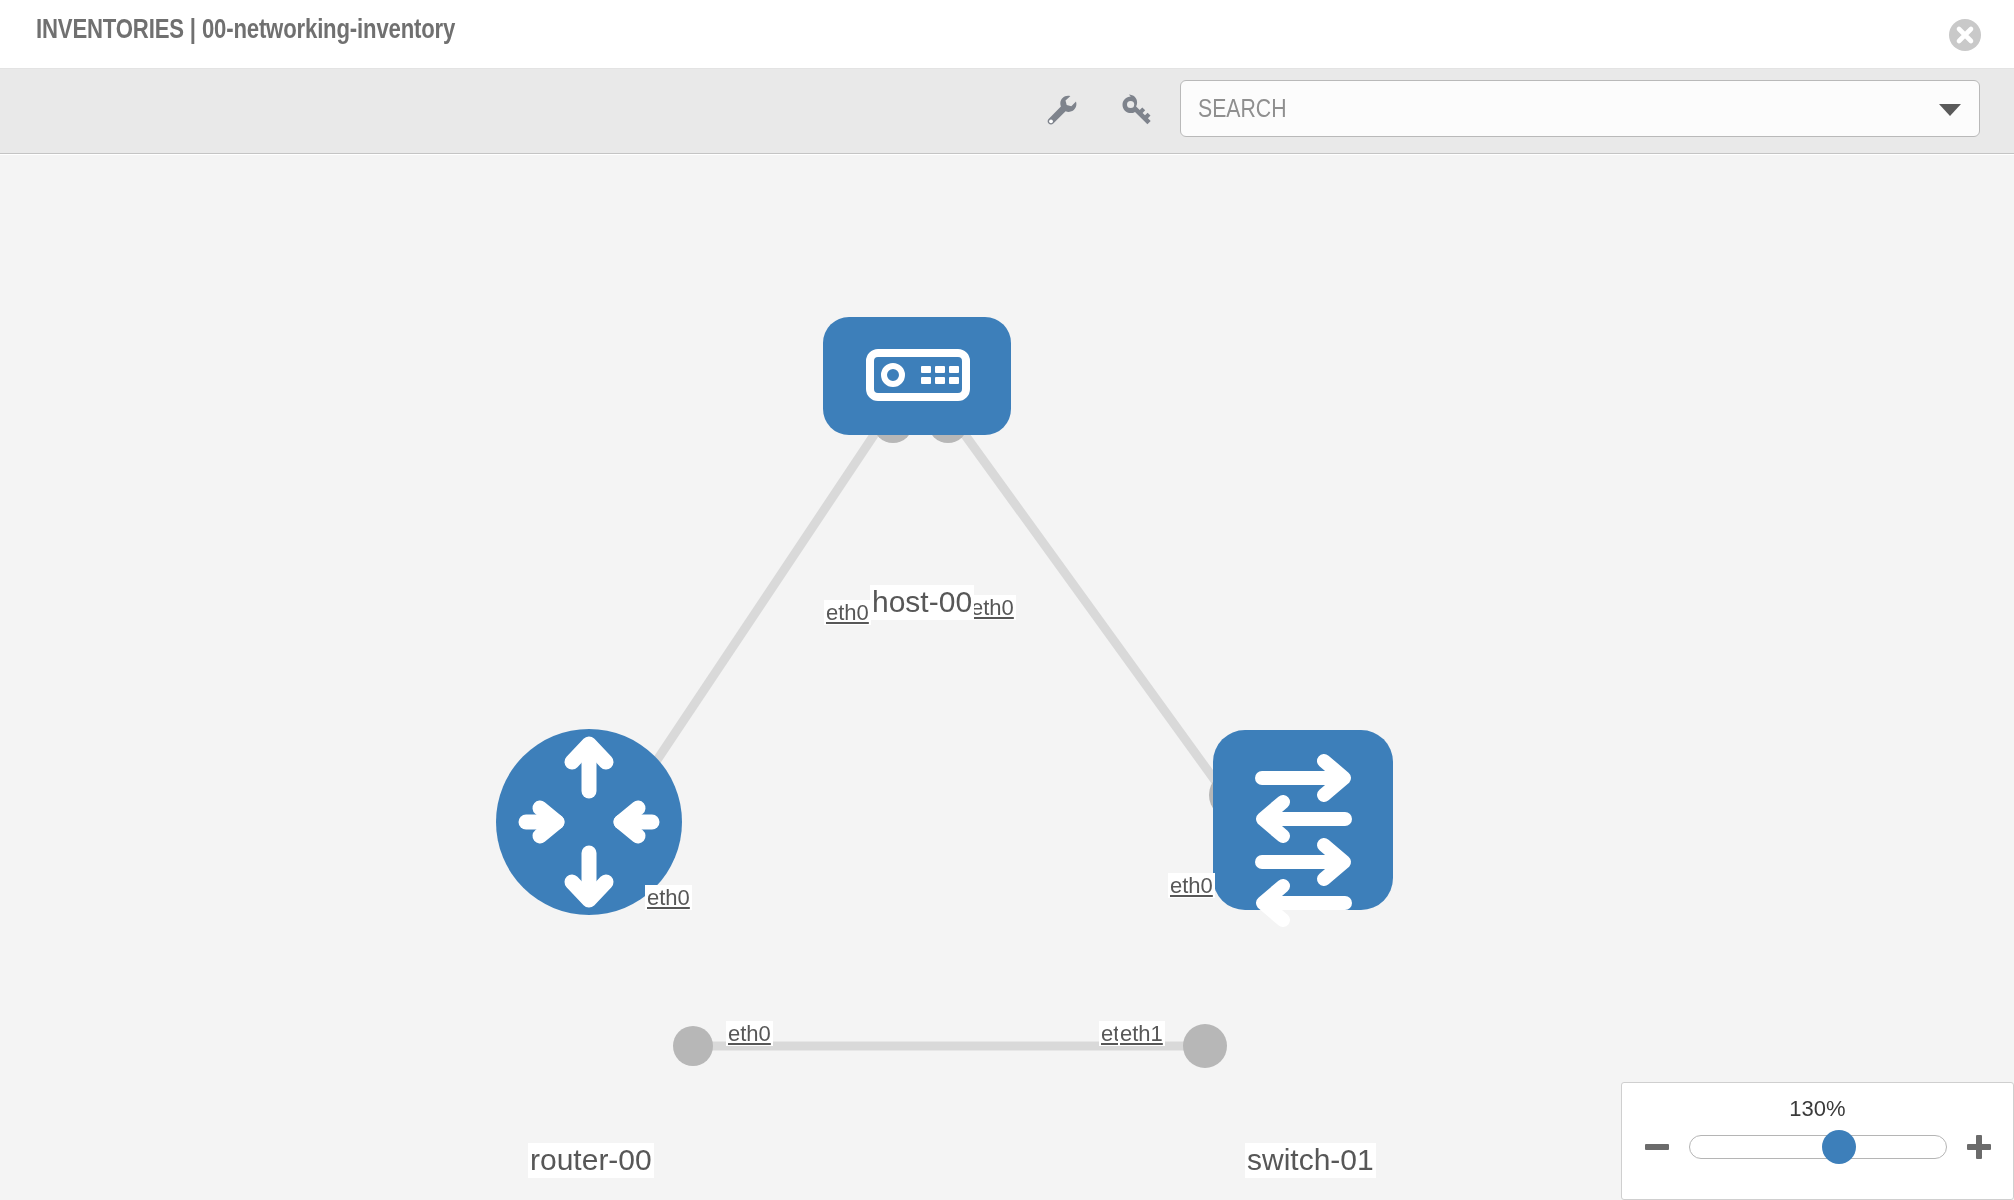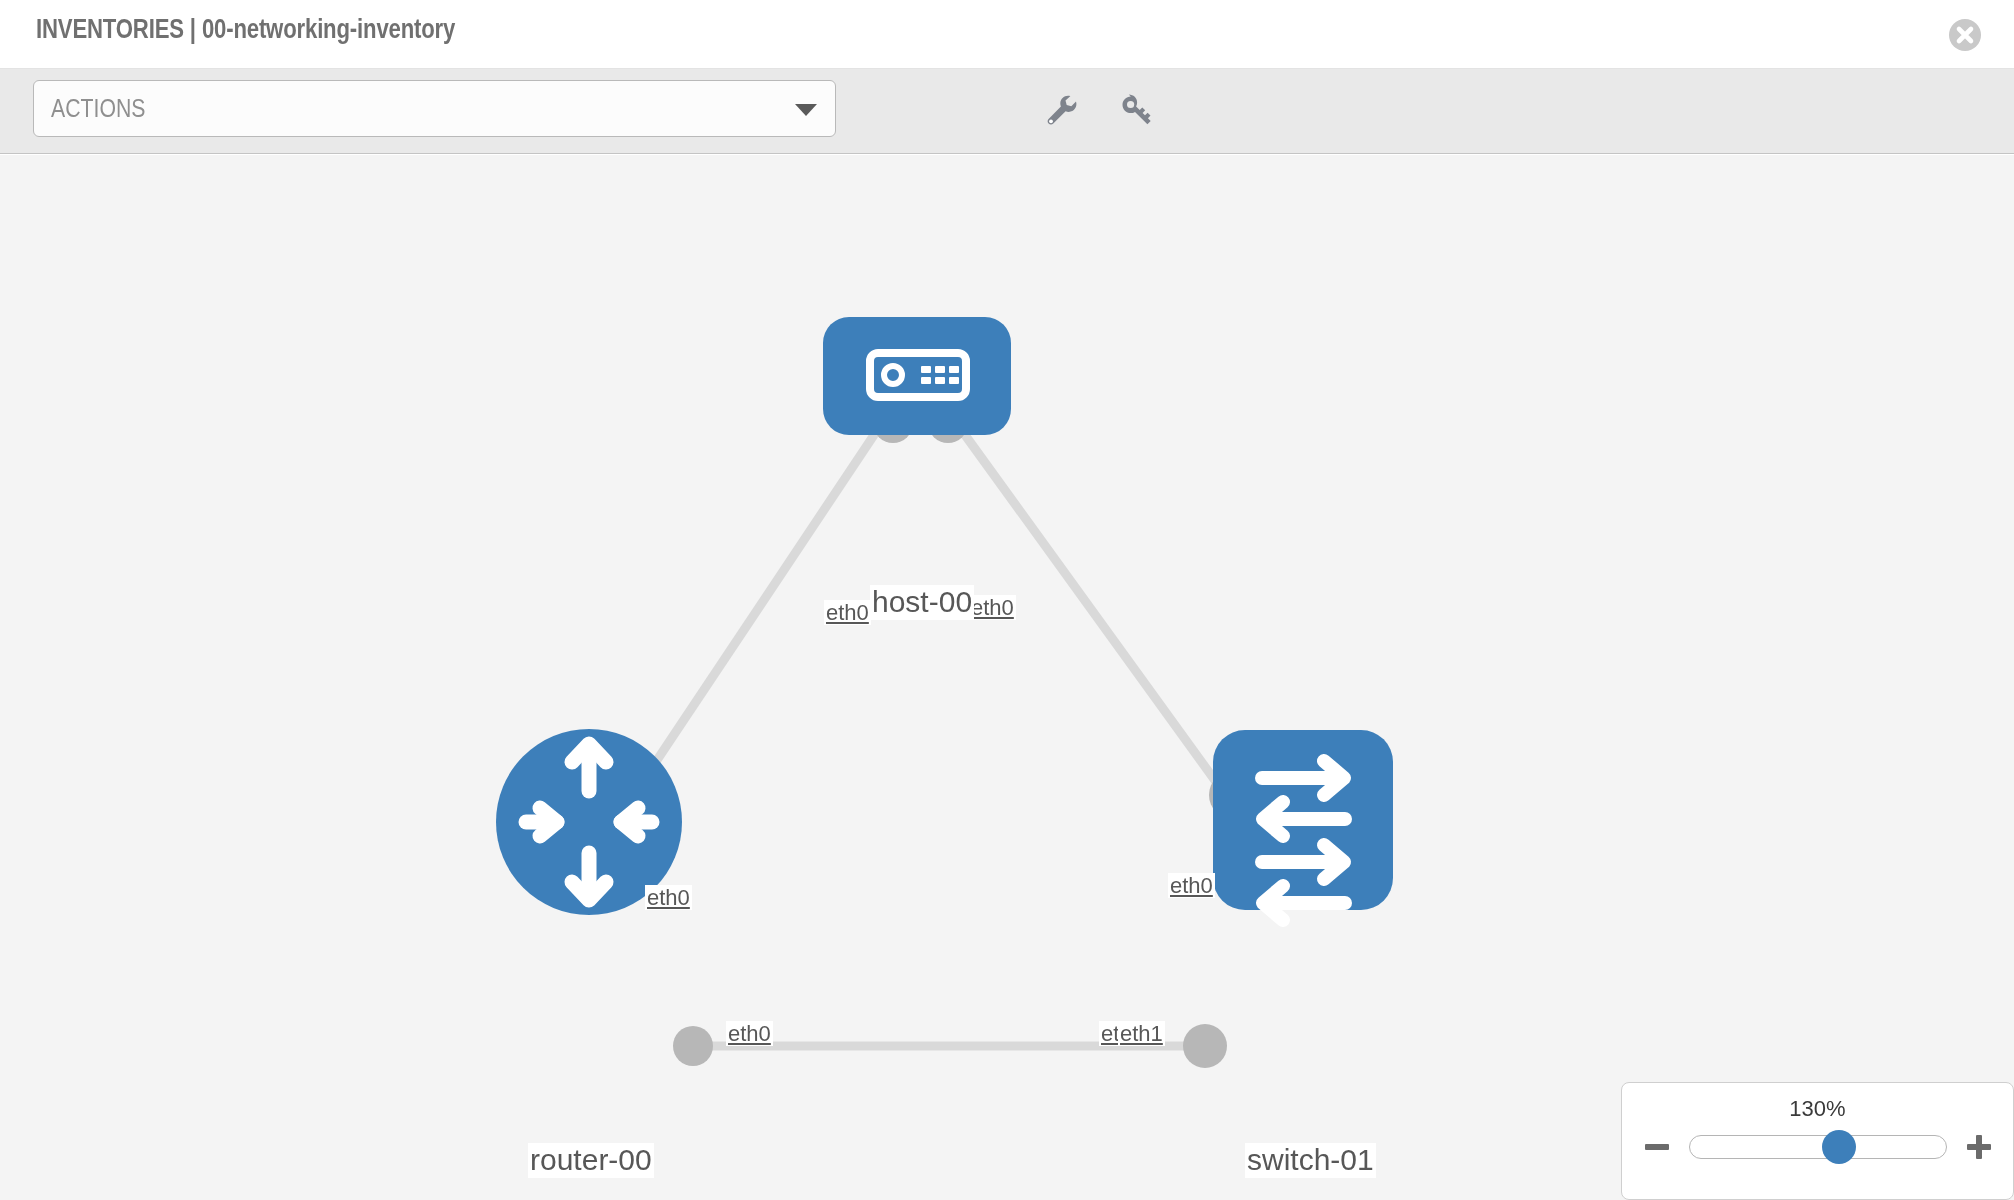--- a/index.html
+++ b/index.html
@@ -120,21 +120,21 @@
   .name-label { font-size: 30px; }
   .if-label   { font-size: 22px; text-decoration: underline; }
 
   
   .zoom-panel {
     position: absolute;
     left: 1621px; top: 1082px;
     width: 393px; height: 118px;
     background: #ffffff;
     border: 1px solid #cfcfcf;
-    border-radius: 8px;
+    border-radius: 3px;
   }
   .zoom-level {
     position: absolute;
     top: 13px; left: 0; width: 100%;
     text-align: center;
     font-size: 22px;
     color: #3a3a3a;
   }
   .zoom-row {
     position: absolute;
@@ -187,25 +187,25 @@
     <div class="close-btn">
       <svg width="34" height="34" viewBox="0 0 34 34" aria-hidden="true">
         <circle cx="17" cy="17" r="16" fill="#c9c9c9"></circle>
         <path d="M11 11 L23 23 M23 11 L11 23" stroke="#ffffff" stroke-width="4.6" stroke-linecap="round"></path>
       </svg>
     </div>
   </div>
 
   <div class="toolbar">
 
-    <div class="actions-select">
-      <span class="select-text">ACTIONS</span>
+
+    <div class="search-select">
+      <span class="select-text">SEARCH</span>
       <span class="caret"></span>
     </div>
-
   </div>
 
   <div class="tool-icons">
     <svg width="42" height="42" viewBox="0 0 42 42">
       <g fill="#7e838c">
         <path d="M30.6 6.2c-5.1-1.7-10.3 1.9-10.3 7.3 0 1.1 0.2 2.1 0.6 3.1L8.6 28.9c-1.3 1.3-1.3 3.4 0 4.7 1.3 1.3 3.4 1.3 4.7 0l12.3-12.3c1 0.4 2 0.6 3.1 0.6 5.4 0 9-5.2 7.3-10.3l-4.7 4.7-4.6-1.2-1.2-4.6 4.7-4.3z"></path>
         <circle cx="11" cy="31.3" r="1.9" fill="#ffffff"></circle>
       </g>
     </svg>
     <svg width="42" height="42" viewBox="0 0 42 42">

